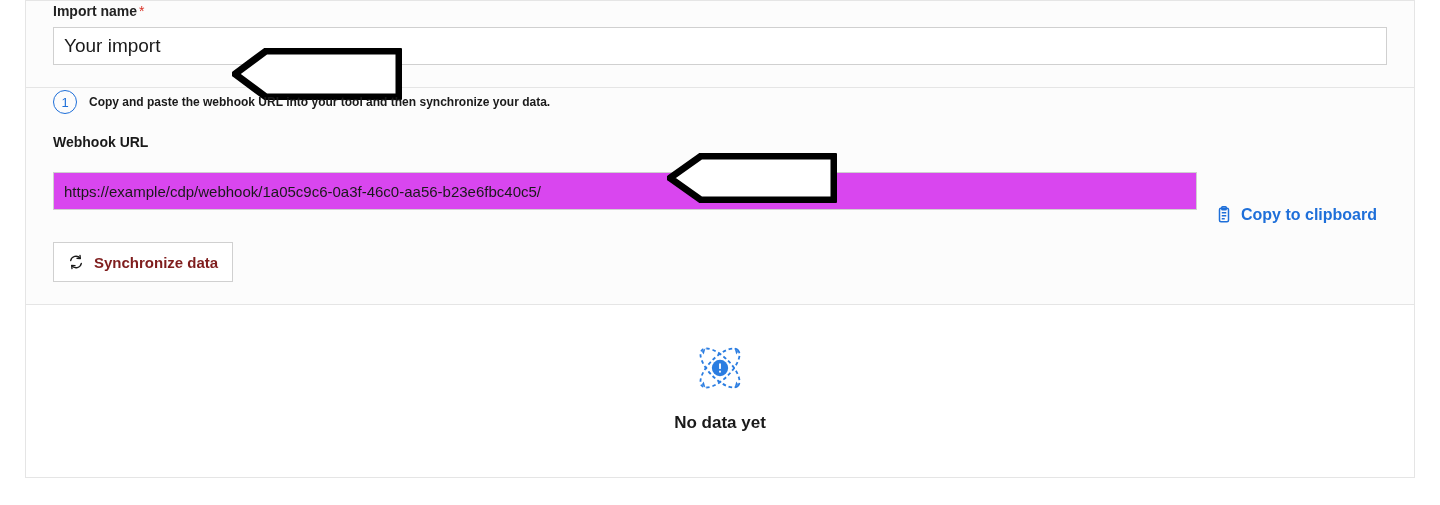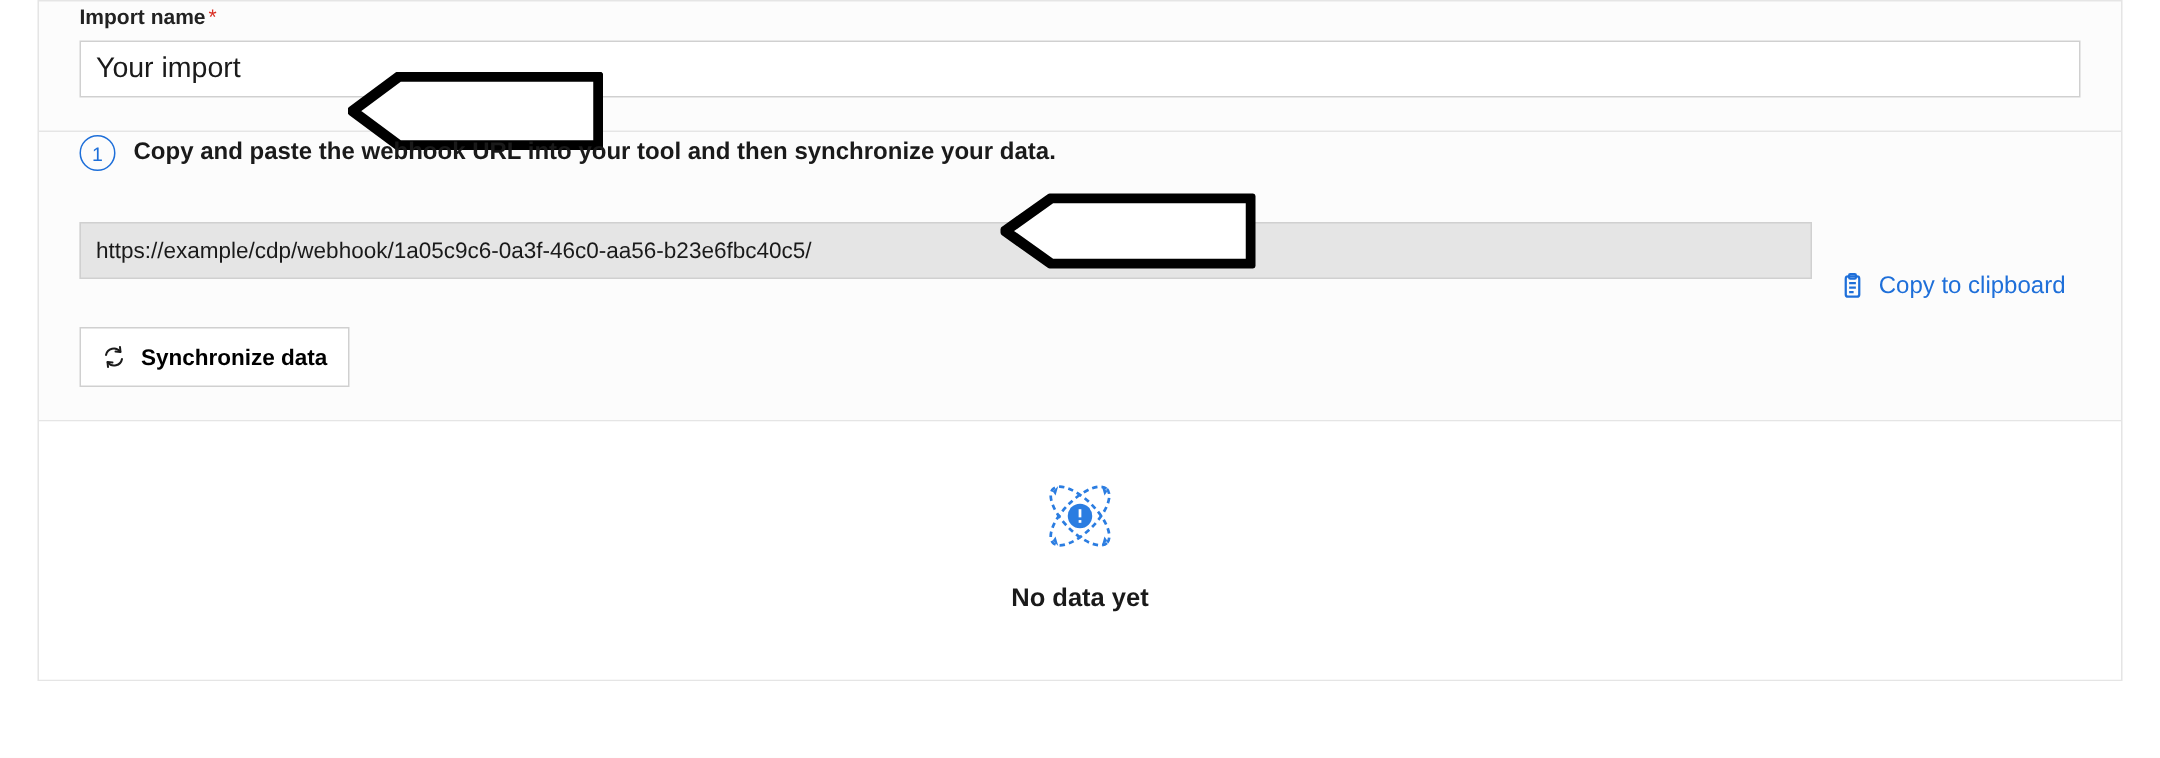--- a/index.html
+++ b/index.html
@@ -56,53 +56,53 @@
     border-radius: 50%;
     color: #1e6fd9;
     font-size: 13px;
     font-weight: 500;
     display: flex;
     align-items: center;
     justify-content: center;
     flex-shrink: 0;
   }
   .step-text {
-    font-size: 16px;
+    font-size: 12px;
     font-weight: 700;
     color: #1a1a1a;
   }
 
   .webhook-label {
     font-size: 14px;
     font-weight: 600;
     margin-bottom: 8px;
   }
   .webhook-row {
     display: flex;
     align-items: center;
     gap: 18px;
     margin-bottom: 18px;
     position: relative;
   }
   .webhook-input {
     flex: 1;
     height: 38px;
     border: 1px solid #d0d0d0;
-    background: #e5e5e5;
+    background: #d946ef;
     padding: 0 10px;
     font-size: 15px;
     font-family: inherit;
     color: #1a1a1a;
   }
   .copy-link {
     display: flex;
     align-items: center;
     gap: 8px;
     color: #1e6fd9;
-    font-weight: 400;
+    font-weight: 700;
     font-size: 16px;
     cursor: pointer;
     white-space: nowrap;
     padding-right: 10px;
     margin-top: 48px;
   }
   .copy-icon {
     width: 18px;
     height: 18px;
   }
@@ -111,21 +111,21 @@
     display: inline-flex;
     align-items: center;
     gap: 10px;
     border: 1px solid #d0d0d0;
     background: #fff;
     height: 40px;
     padding: 0 14px;
     font-size: 15px;
     font-weight: 600;
     font-family: inherit;
-    color: #000000;
+    color: #7f1d1d;
     cursor: pointer;
   }
   .sync-icon {
     width: 16px;
     height: 16px;
   }
 
   .empty-section {
     background: #fff;
     text-align: center;
@@ -169,20 +169,21 @@
   </div>
 
   <div class="section">
     <div class="step-row">
       <div class="step-num">
         <span>1</span>
       </div>
       <div class="step-text">Copy and paste the webhook URL into your tool and then synchronize your data.</div>
     </div>
 
+    <div class="webhook-label">Webhook URL</div>
 
     <div class="webhook-row">
       <input type="text" class="webhook-input" value="https://example/cdp/webhook/1a05c9c6-0a3f-46c0-aa56-b23e6fbc40c5/" style="">
       <div class="copy-link">
         <svg class="copy-icon" viewBox="0 0 24 24">
           <rect x="6" y="3" width="12" height="18" rx="2" fill="none" stroke="#1e6fd9" stroke-width="2"></rect>
           <rect x="9" y="1" width="6" height="4" rx="1" fill="none" stroke="#1e6fd9" stroke-width="2"></rect>
           <line x1="9" y1="9" x2="15" y2="9" stroke="#1e6fd9" stroke-width="2"></line>
           <line x1="9" y1="13" x2="15" y2="13" stroke="#1e6fd9" stroke-width="2"></line>
           <line x1="9" y1="17" x2="13" y2="17" stroke="#1e6fd9" stroke-width="2"></line>

